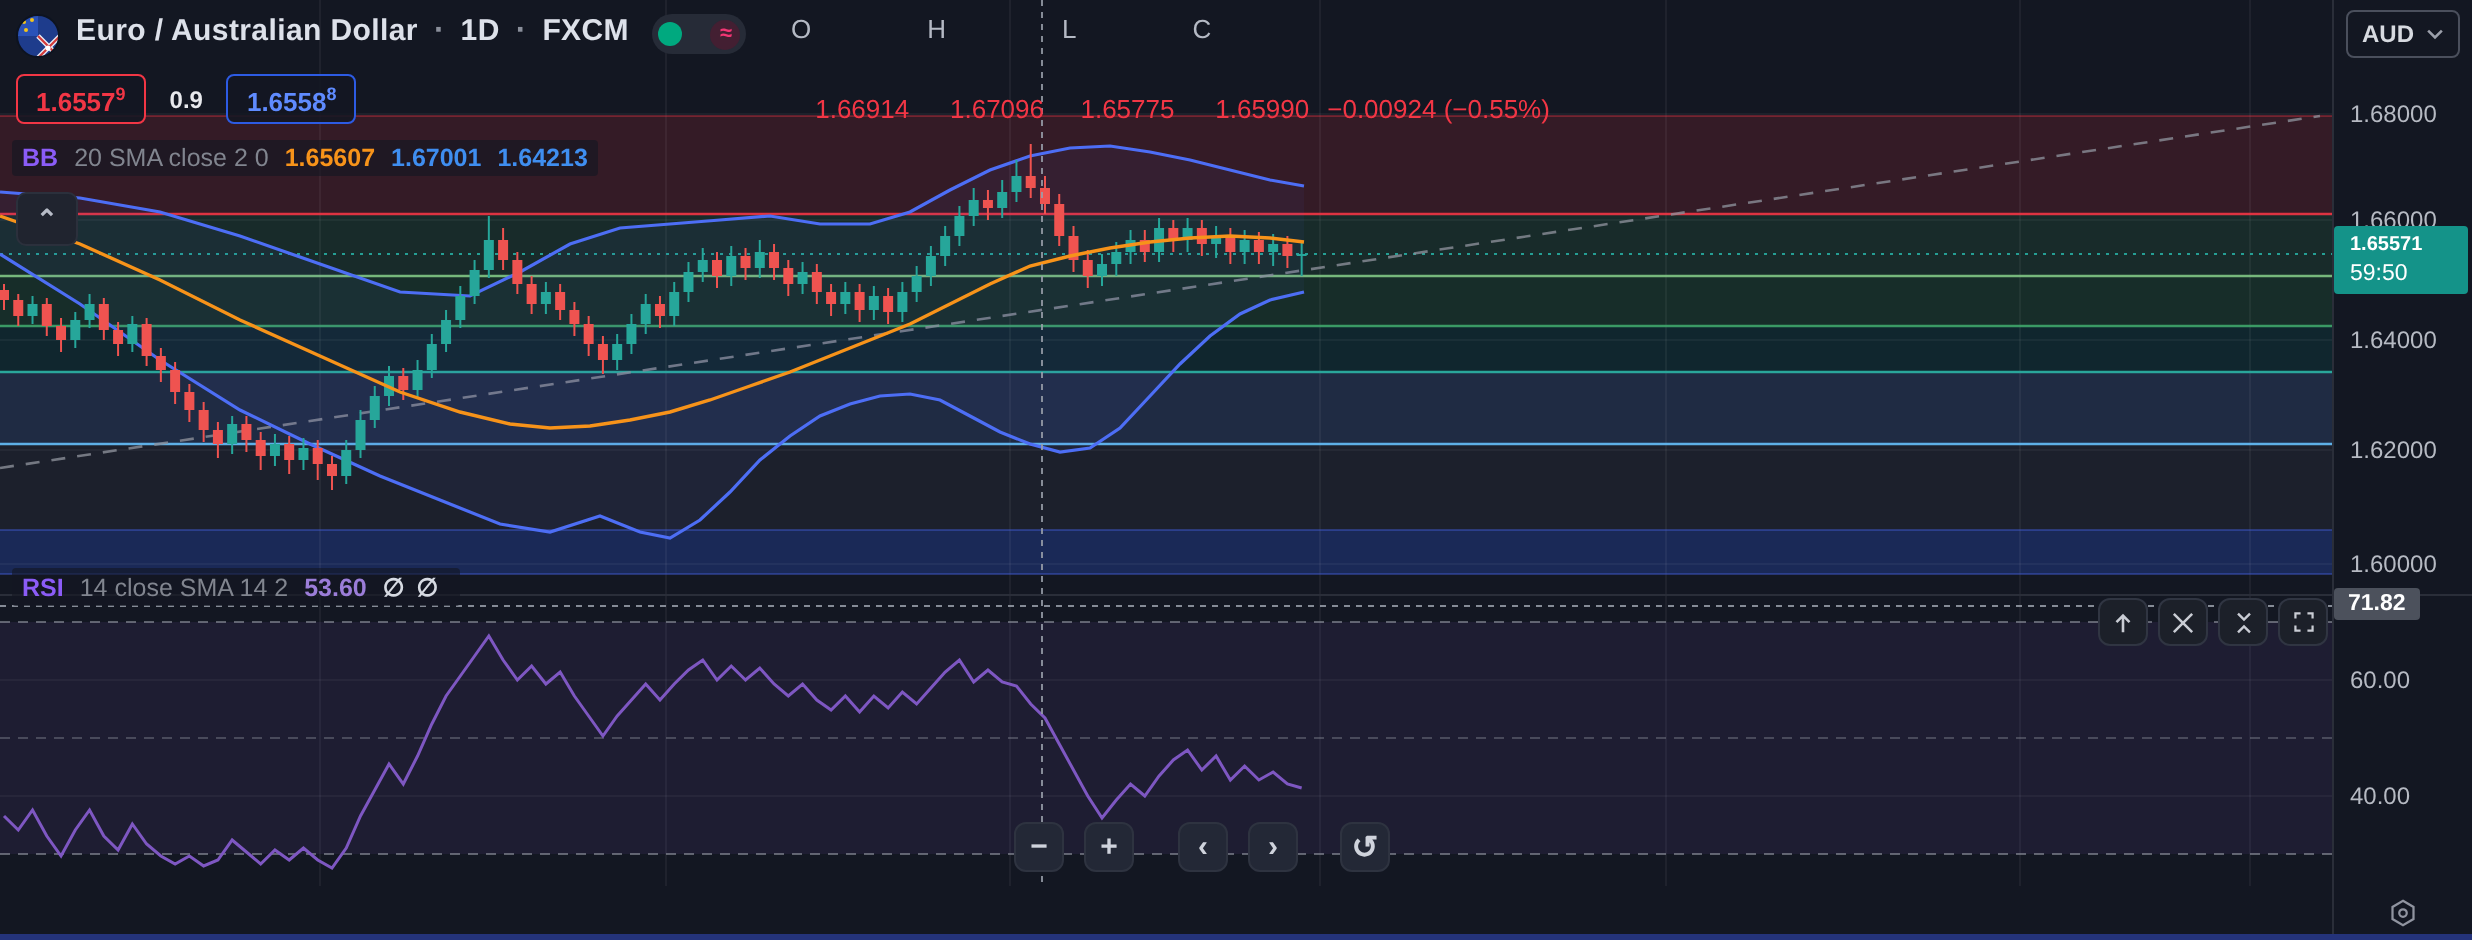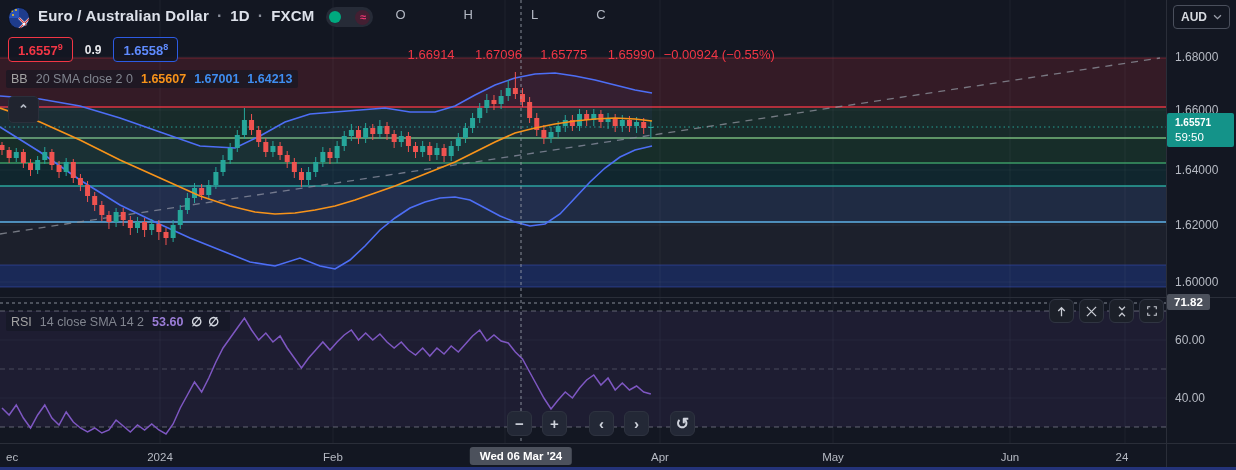--- a/index.html
+++ b/index.html
@@ -26,22 +26,22 @@
   .qbox{border:1px solid;border-radius:4px;padding:2px 9px 3px;font-size:13px;font-weight:700;
         background:rgba(19,23,34,.88);line-height:15px;}
   .qbox sup{font-size:9px;}
   .qsell{border-color:#f23645;color:#f23645;}
   .qbuy{border-color:#2d5be3;color:#5f8bff;}
   .spread{color:#e8e9ed;font-size:12px;font-weight:700;}
   
   .ind-row{display:flex;align-items:center;gap:8px;font-size:12.5px;background:rgba(19,23,34,.62);
            padding:2px 5px;border-radius:2px;white-space:nowrap;}
   .l-row3{top:70px;left:6px;}
-  .l-rsi{top:312px;left:6px;}
-  .ind-name{color:#a3a3a3;font-weight:400;}
+  .l-rsi{top:284px;left:6px;}
+  .ind-name{color:#8b5cf6;font-weight:700;}
   .ind-params{color:#81858f;}
   .bb-basis{color:#f7931a;font-weight:600;}
   .bb-band{color:#3f8ef0;font-weight:600;}
   .rsi-val{color:#9b7dd8;font-weight:600;}
   .empties{color:#d6dae2;font-weight:600;letter-spacing:6px;}
   .collapse-btn{top:96px;left:8px;width:31px;height:27px;background:#20242f;border:1px solid #2b303c;
         border-radius:5px;color:#b7bcc7;display:flex;align-items:center;justify-content:center;
         font-size:13px;font-weight:700;cursor:pointer;}
   
   .pane-controls{top:299px;left:1049px;display:flex;gap:5px;}
@@ -454,25 +454,15 @@
     <div class="plabel" style="top:333px">60.00</div>
     <div class="plabel" style="top:391px">40.00</div>
     <div class="scale-gear">
       <svg width="15" height="15" viewBox="0 0 16 16" fill="none" stroke="currentColor" stroke-width="1.2">
         <path d="M8 1.5 L13.6 4.75 V11.25 L8 14.5 L2.4 11.25 V4.75 Z"></path>
           <circle cx="8" cy="8" r="2"></circle>
       </svg>
     </div>
   </div>
 
-  <div class="overlay time-axis">
-    <span class="tlabel t-ec">ec</span>
-    <span class="tlabel t-2024">2024</span>
-    <span class="tlabel t-feb">Feb</span>
-    <span class="tlabel t-apr">Apr</span>
-    <span class="tlabel t-may">May</span>
-    <span class="tlabel t-jun">Jun</span>
-    <span class="tlabel t-24">24</span>
-    <span class="date-chip">Wed 06 Mar '24</span>
-  </div>
 
   <div class="bottom-strip"></div>
 </div>
 
 </body></html>

